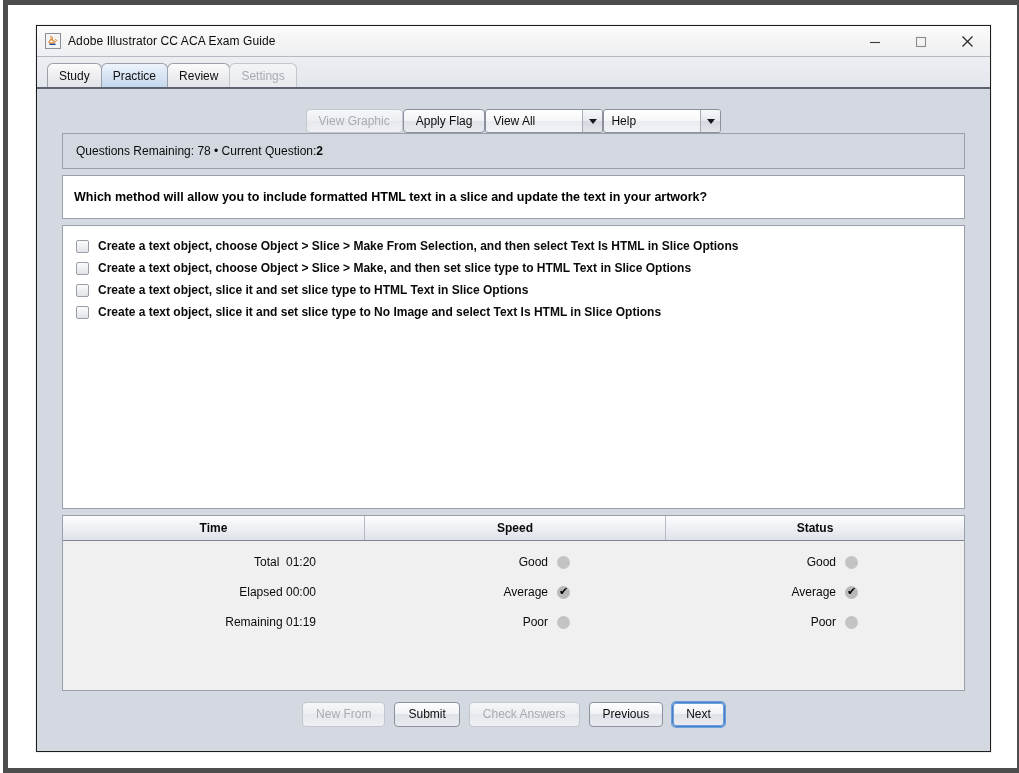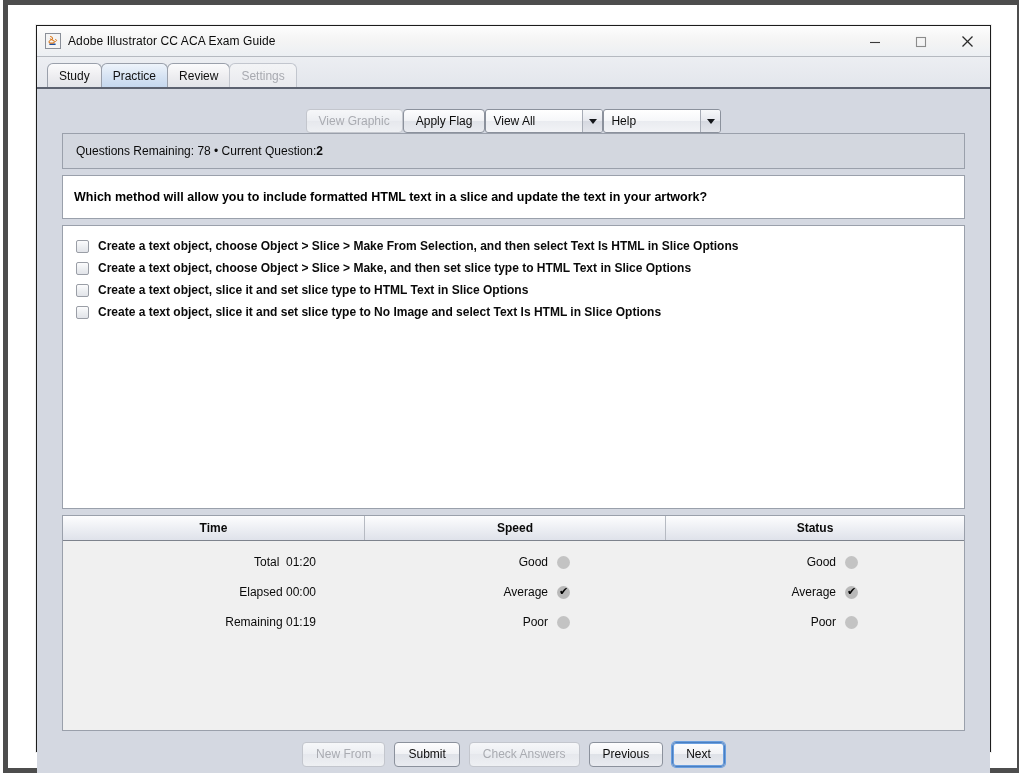--- a/index.html
+++ b/index.html
@@ -232,21 +232,21 @@
   }
   .answer-text {
     font-size: 12px;
     color: #0a0a0a;
     white-space: nowrap;
   }
 
   
   #stats-panel {
     margin-top: 6px;
-    height: 216px;
+    height: 176px;
     background: #f0f0f0;
     border: 1px solid #9aa0ab;
     display: flex;
     flex-direction: column;
   }
   .stats-head {
     display: flex;
     height: 25px;
     min-height: 25px;
     background: linear-gradient(to bottom, #fdfdfe 0%, #eceef3 55%, #dfe2ea 100%);

